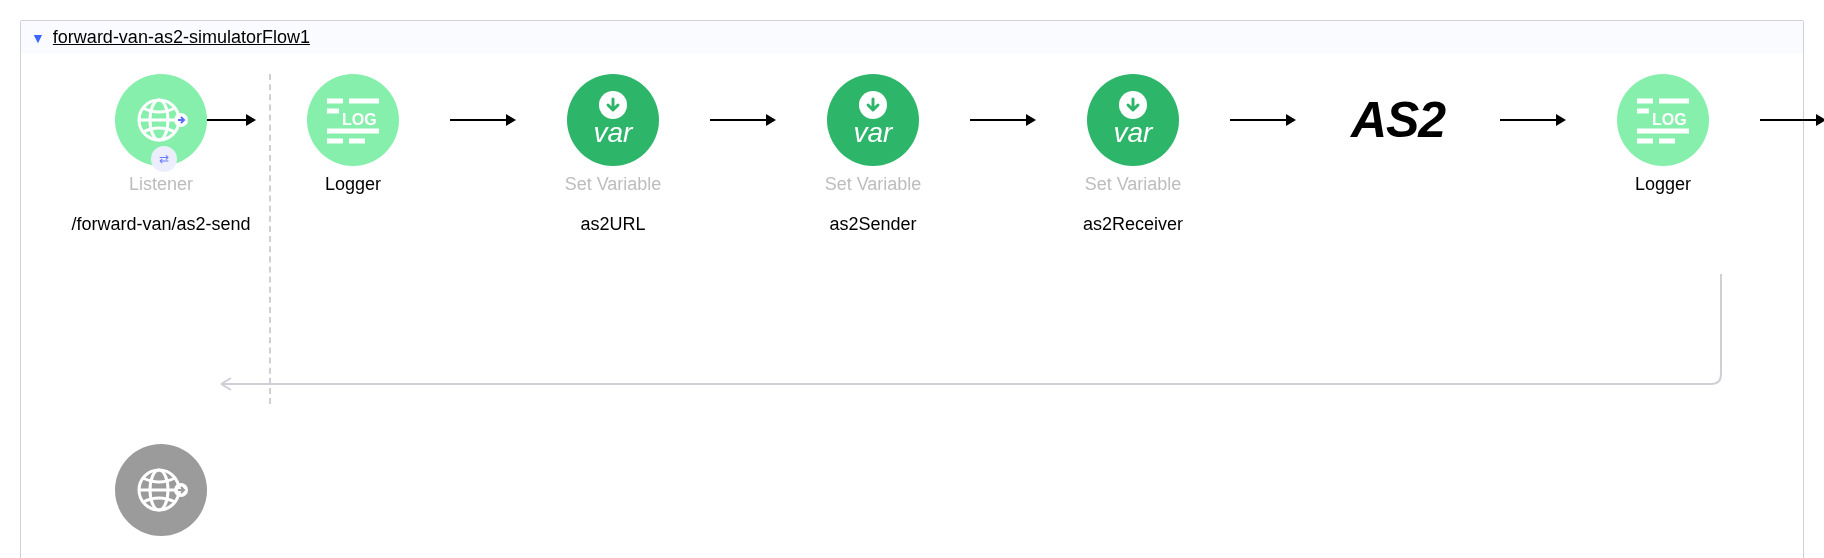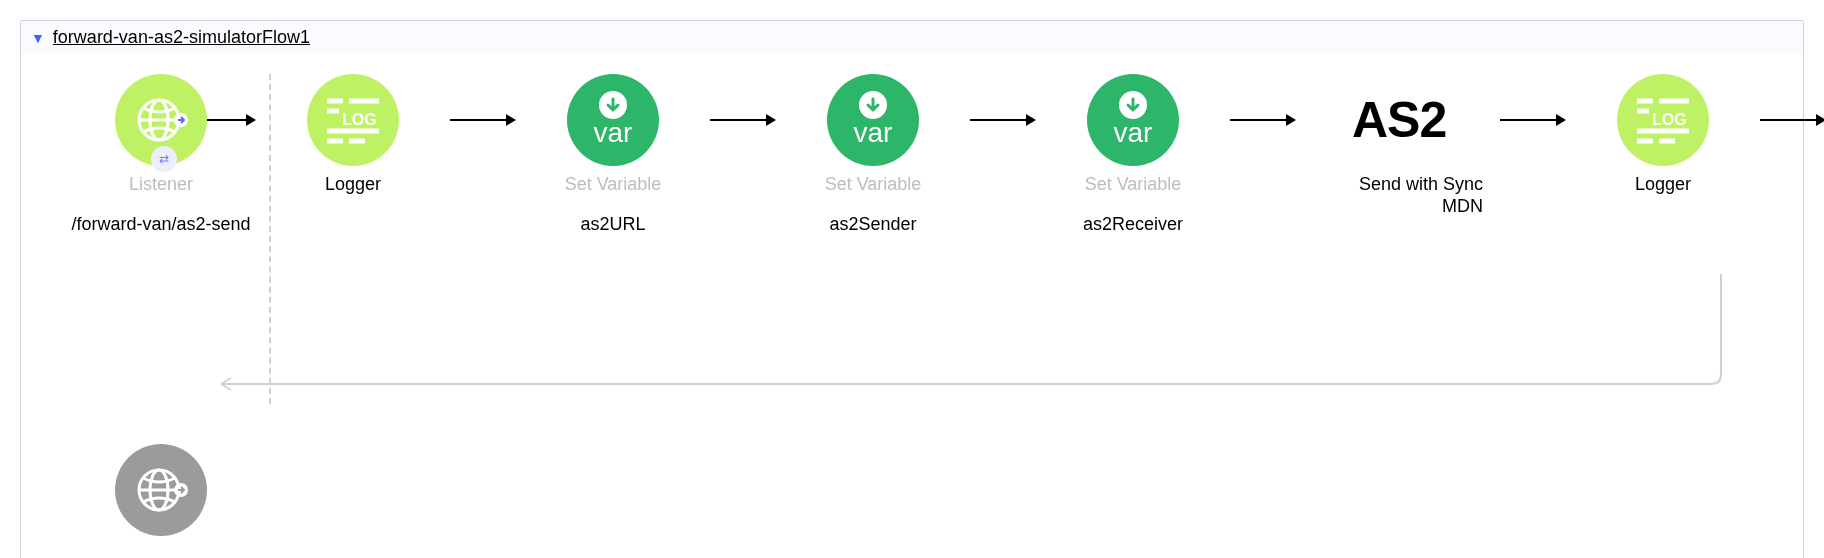--- a/index.html
+++ b/index.html
@@ -62,30 +62,31 @@
   }
   .node .icon {
     width: 92px; height: 92px;
     border-radius: 50%;
     display: flex; align-items: center; justify-content: center;
     margin-bottom: 8px;
     flex-shrink: 0;
   }
   .icon-plain {
     width: 92px; height: 92px;
-    display: flex; align-items: center; 
+    display: flex; align-items: center; justify-content: center;
     margin-bottom: 8px;
-  }
-  .icon-blue { background: #bef264; }
+    font-style: italic;
+  }
+  .icon-blue { background: #86efac; }
   .icon-green { background: #2db56a; }
   .icon-grey { background: #9b9b9b; }
 
   .node .lbl1 {
     font-size: 18px;
-    text-align: right;
+    text-align: left;
     line-height: 1.2;
     max-width: 170px;
   }
   .node .lbl-grey { color: #bdbdbd; }
   .node .lbl2 {
     font-size: 18px;
     text-align: center;
     line-height: 1.2;
     margin-top: 18px;
     color: #000;
@@ -116,21 +117,21 @@
 
   
   .as2-text {
     font-size: 50px;
     font-weight: 600;
     letter-spacing: -1px;
     font-family: "Segoe UI", Arial, sans-serif;
   }
 
   
-  .var-wrap { display: flex; flex-direction: column; align-items: center; }
+  .var-wrap { display: flex; flex-direction: column; align-items: center; font-style: italic; }
   .var-arrow-circle {
     width: 28px; height: 28px; border-radius: 50%;
     background: #fff;
     display: flex; align-items: center; justify-content: center;
     margin-bottom: -2px;
   }
   .var-text {
     color: #fff;
     font-size: 28px;
     font-weight: 500;
@@ -282,21 +283,20 @@
           <svg viewBox="0 0 70 20">
               <line x1="2" y1="10" x2="58" y2="10" stroke="#000" stroke-width="2"></line>
               <path d="M 58 4 L 68 10 L 58 16 Z" fill="#000"></path>
             </svg>
         </div>
 
         <div class="node" style="width:190px">
           <div class="icon-plain">
             <span class="as2-text">AS2</span>
           </div>
-          <div class="lbl1">Send with Sync MDN</div>
         </div>
 
         <div class="arrow">
           <svg viewBox="0 0 70 20">
               <line x1="2" y1="10" x2="58" y2="10" stroke="#000" stroke-width="2"></line>
               <path d="M 58 4 L 68 10 L 58 16 Z" fill="#000"></path>
             </svg>
         </div>
 
         <div class="node">

